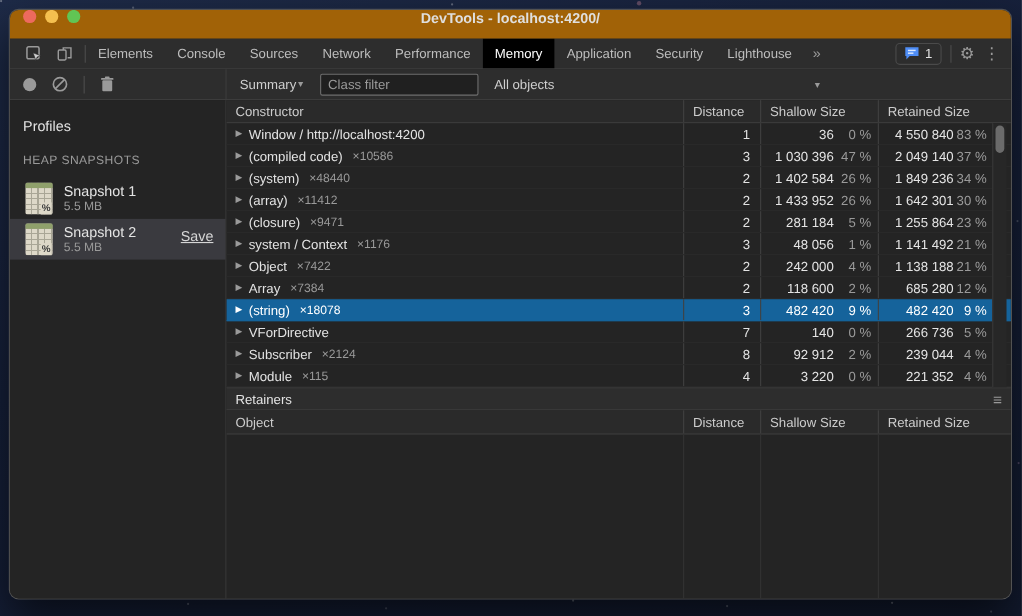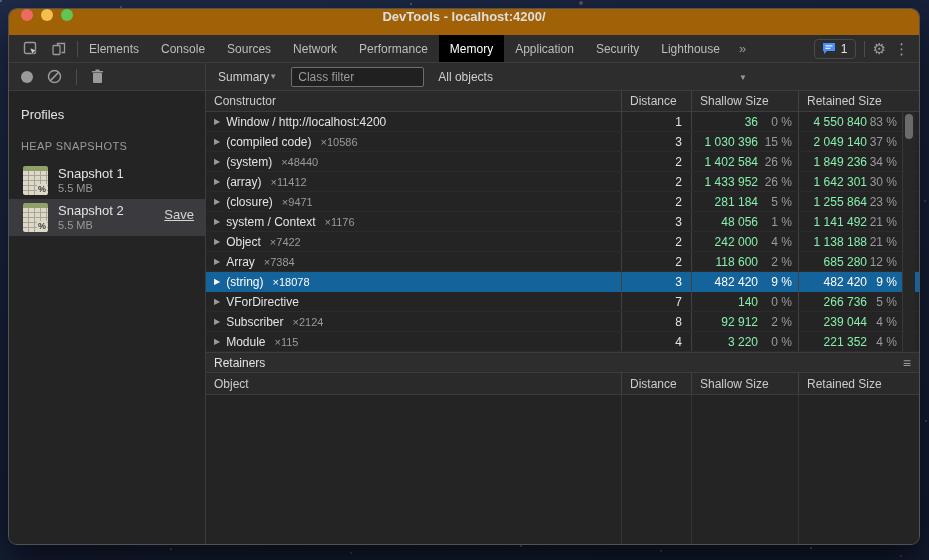--- a/index.html
+++ b/index.html
@@ -43,21 +43,21 @@
   .issues { display:flex; align-items:center; gap:5px; border:1px solid #4a4a4a; border-radius:4px; padding:2px 7px; color:#e3e3e3; }
   .gear { color:#9a9a9a; font-size:15px; }
   .kebab { color:#9a9a9a; font-size:15px; letter-spacing:0; }
   
   .toolbar { height:28px; display:flex; border-bottom:1px solid #3c3c3c; background:#2d2d2d; }
   .toolbar-left { width:197px; border-right:1px solid #3c3c3c; display:flex; align-items:center; gap:14px; padding-left:12px; }
   .rec-dot { width:12px; height:12px; border-radius:50%; background:#9a9a9a; }
   .toolbar-right { flex:1; display:flex; align-items:center; position:relative; }
   .summary-select { display:flex; align-items:center; color:#cfcfcf; padding-left:12px; }
   .dd-arrow { font-size:8px; color:#9a9a9a; }
-  .class-filter { margin-left:14px; width:133px; height:20px; background:#202020; border:1px solid #6e6e6e; border-radius:2px;
+  .class-filter { margin-left:14px; width:144px; height:20px; background:#202020; border:1px solid #6e6e6e; border-radius:2px;
     color:#e5e5e5; font-family:"Liberation Sans",sans-serif; font-size:12px; padding:0 6px; }
   .class-filter::placeholder { color:#9a9a9a; }
   .all-objects { margin-left:14px; color:#cfcfcf; }
   .all-objects-arrow { position:absolute; left:533px; top:10px; font-size:8px; color:#9a9a9a; }
   
   .content { display:flex; height:455px; }
   .sidebar { width:197px; border-right:1px solid #3c3c3c; background:#242424; padding-top:10px; }
   .sb-title { color:#e3e3e3; font-size:13px; padding:6px 12px 10px; }
   .sb-section { color:#9a9a9a; font-size:11px; padding:8px 12px 10px; letter-spacing:.4px; }
   .snap-item { display:flex; align-items:center; gap:10px; padding:4px 10px 4px 14px; height:37px; position:relative; }
@@ -84,21 +84,21 @@
   .c3 { flex:1; border-left:1px solid #414141; }
   .grid-body { position:relative; }
   .grid-row { height:20px; border-bottom:1px solid #2b2b2b; }
   .grid-row .cell { height:100%; display:flex; align-items:center; }
   .cell.c0 { padding-left:8px; }
   .tri { color:#9a9a9a; font-size:8px; margin-right:6px; }
   .cname { color:#e3e3e3; }
   .ccount { color:#9a9a9a; margin-left:9px; font-size:11px; }
   .cell.c1 { justify-content:flex-end; padding-right:9px; color:#e3e3e3; }
   .cell.num-cell { justify-content:flex-end; }
-  .num { color:#86efac; }
+  .num { color:#e5e5e5; }
   .pct { color:#9a9a9a; width:40px; text-align:right; padding-right:6px; }
   .cell.c3 .pct { width:52px; padding-right:22px; }
   .grid-row.selected { background:#15639b; border-bottom-color:#15639b; }
   .grid-row.selected .cname, .grid-row.selected .ccount, .grid-row.selected .tri,
   .grid-row.selected .num, .grid-row.selected .pct, .grid-row.selected .cell.c1 { color:#fff; }
   
   .vscroll { position:absolute; top:21px; right:4px; width:13px; height:240px; background:#272727; border-left:1px solid #383838; }
   .vthumb { position:absolute; top:2px; left:2px; width:8px; height:25px; border-radius:5px; background:#6b6b6b; }
   
   .ret-bar { height:21px; background:#2d2d2d; border-top:1px solid #3c3c3c; border-bottom:1px solid #3c3c3c;
@@ -251,21 +251,21 @@
           </div>
           <div class="grid-row">
             <div class="cell c0">
               <span class="tri">▶</span>
               <span class="cname">(compiled code)</span>
               <span class="ccount">×10586</span>
             </div>
             <div class="cell c1">3</div>
             <div class="cell c2 num-cell">
               <span class="num">1 030 396</span>
-              <span class="pct">15 %</span>
+              <span class="pct">47 %</span>
             </div>
             <div class="cell c3 num-cell">
               <span class="num">2 049 140</span>
               <span class="pct">37 %</span>
             </div>
           </div>
           <div class="grid-row">
             <div class="cell c0">
               <span class="tri">▶</span>
               <span class="cname">(system)</span>

